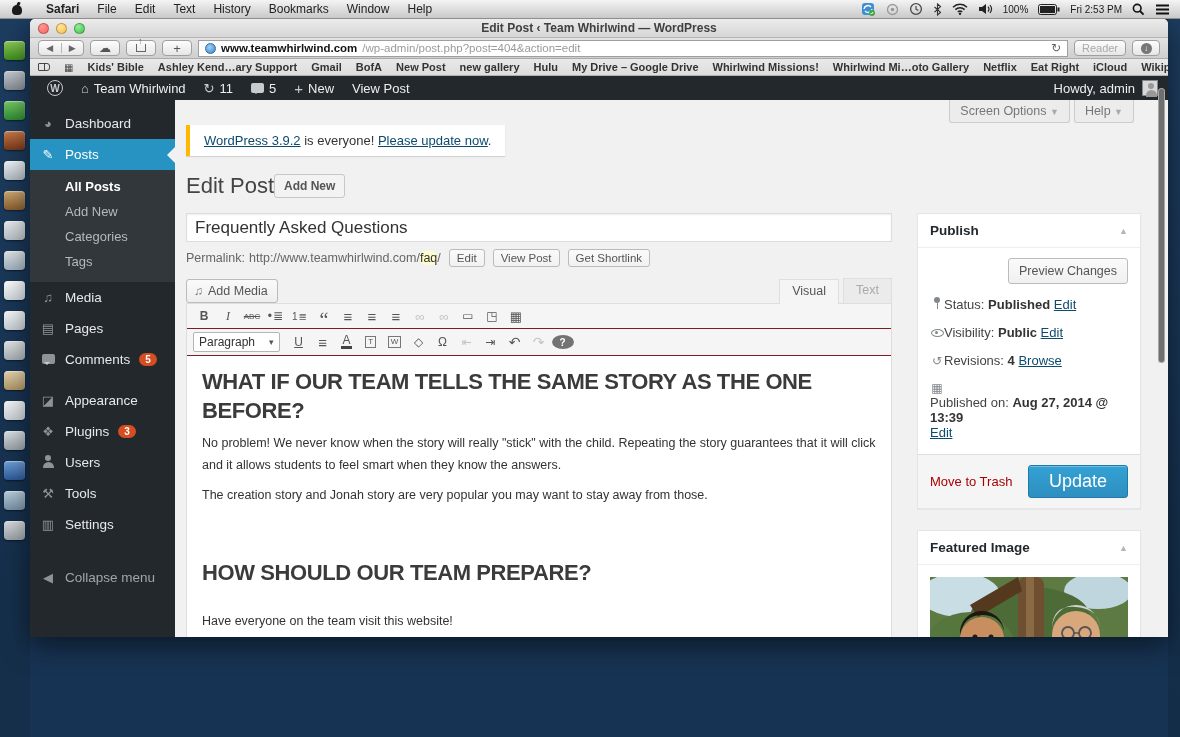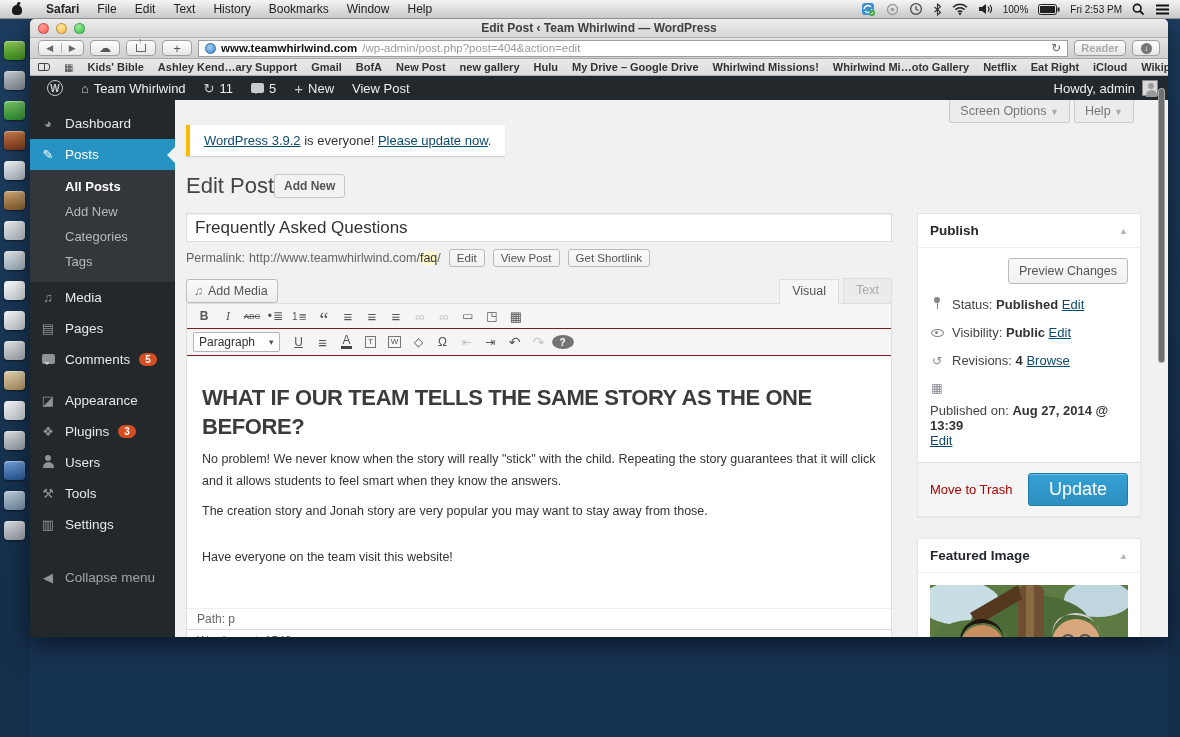--- a/index.html
+++ b/index.html
@@ -39,21 +39,21 @@
   .navgroup { width:46px; }
   .navgroup span { flex:1; text-align:center; font-size:9px; color:#666; }
   .btn-cloud,.btn-share,.btn-plus { width:30px; }
   .icon-share-box { position:relative; width:10px; height:8px; border:1px solid #666; border-top:none; display:inline-block; }
   .icon-share-box::after { content:'↑'; position:absolute; left:1px; top:-8px; font-size:9px; color:#666; }
   .urlfield { flex:1; height:17px; background:#fff; border:1px solid #9f9f9f; border-radius:0; display:flex; align-items:center; padding:0 6px; font-size:11.5px; gap:5px; }
   .globe { width:11px; height:11px; border-radius:50%; background:radial-gradient(circle at 40% 35%,#9fd0f5,#3d84c6); border:1px solid #2d6aa8; flex:none; }
   .url-domain { color:#111; font-weight:bold; white-space:nowrap; }
   .url-path { color:#9a9a9a; white-space:nowrap; overflow:hidden; text-overflow:ellipsis; flex:1; }
   .refresh { color:#666; font-size:12px; margin-left:auto; }
-  .btn-reader { width:52px; color:#aaa; font-size:11px;font-weight:bold; }
+  .btn-reader { width:52px; color:#aaa; font-size:11px; }
   .btn-dl { width:28px; }
   .dl-circle { width:11px; height:11px; border-radius:50%; background:#777; color:#fff; font-size:8px; line-height:11px; text-align:center; }
 
   .bookmarksbar { height:17px; background:linear-gradient(#e9e9e9,#dddddd); border-bottom:1px solid #b0b0b0; display:flex; align-items:center; font-size:11px; font-weight:bold; color:#333; padding:0 8px; gap:14px; white-space:nowrap; overflow:hidden; }
   .icon-bookglyph { width:12px; height:8px; border:1px solid #444; border-radius:1px 3px 3px 1px; position:relative; flex:none; }
   .icon-bookglyph::after { content:''; position:absolute; left:5px; top:0; width:1px; height:7px; background:#444; }
   .icon-gridglyph { font-size:10px; color:#444; }
 
   
   .pagearea { position:relative; height:661px; background:#f1f1f1; }
@@ -137,35 +137,35 @@
   .i-omega::before { content:"Ω"; }
   .i-outdent::before { content:"⇤"; }
   .i-indent::before { content:"⇥"; }
   .i-undo::before { content:"↶"; font-size:14px; }
   .i-redo::before { content:"↷"; font-size:14px; }
   .i-help { width:14px; height:14px; background:#737373; color:#fff; border-radius:50%; font-size:10px; font-weight:bold; }
   .para-dd { background:#fff; border:1px solid #b5b5b5; border-radius:2px; height:20px; display:inline-flex; align-items:center; font-size:12px; color:#333; padding:0 5px; gap:14px; margin-right:6px; }
   .para-dd .caret { font-size:9px; color:#555; }
 
   .ed-content { padding:6px 15px 24px; color:#333; min-height:252px; }
-  .ed-h2 { font-size:22px; font-weight:bold; letter-spacing:-0.4px; color:#3b3b3b; margin-top:22px; line-height:1.3; }
+  .ed-h2 { font-size:22px; font-weight:bold; letter-spacing:-0.4px; color:#3b3b3b; margin-top:6px; line-height:1.3; }
   .ed-p { font-size:12.5px; line-height:1.75; margin-top:8px; color:#333; }
   .pathbar { border-top:1px solid #eee; font-size:12px; color:#666; padding:3px 10px; }
   .statusbar { border-top:1px solid #dedede; background:#fcfcfc; display:flex; justify-content:space-between; font-size:12px; color:#666; padding:4px 10px; position:relative; }
   .grip { position:absolute; right:2px; bottom:2px; width:10px; height:10px; background:repeating-linear-gradient(135deg,transparent,transparent 2px,#bbb 2px,#bbb 3px); }
 
   .metabox { background:#fff; border:1px solid #e5e5e5; box-shadow:0 1px 1px rgba(0,0,0,.04); }
   .mb-head { padding:9px 12px; font-size:13.5px; font-weight:bold; color:#23282d; display:flex; align-items:center; }
   .mb-toggle { margin-left:auto; color:#b5b5b5; font-size:9px; }
 
   
   .pub-body { border-top:1px solid #eee; padding:10px 12px 14px; font-size:13px; color:#444; }
   .preview-row { text-align:right; }
   .preview-btn { background:linear-gradient(#fafafa,#f0f0f0); border:1px solid #bbb; border-radius:3px; padding:5px 10px; font-size:12.5px; color:#555; display:inline-block; }
-  .pub-row { margin-top:13px; display:flex; align-items:center; gap:8px; flex-wrap:wrap; }
+  .pub-row { margin-top:13px; display:flex; align-items:center; flex-wrap:wrap; }
   .pub-ico { width:14px; color:#82878c; font-size:12px; text-align:center; flex:none; }
   .icon-pin { position:relative; width:8px; height:12px; display:inline-block; }
   .icon-pin::before { content:''; position:absolute; top:0; left:1px; width:6px; height:6px; border-radius:50%; background:#82878c; }
   .icon-pin::after { content:''; position:absolute; top:6px; left:3.5px; width:1.5px; height:6px; background:#82878c; }
   .icon-eye { width:13px; height:8px; border:1.5px solid #82878c; border-radius:50%; position:relative; display:inline-block; }
   .icon-eye::after { content:''; position:absolute; left:3.5px; top:1.5px; width:3px; height:3px; border-radius:50%; background:#82878c; }
   .pub-strong { font-weight:bold; color:#333; }
   .pub-foot { background:#f5f5f5; border-top:1px solid #ddd; padding:10px 12px; display:flex; align-items:center; }
   .trash-link { color:#a00; font-size:13px; text-decoration:none; }
   .update-btn { margin-left:auto; background:linear-gradient(#34a1d4,#2e8fc0); border:1px solid #1f7aa6; border-radius:3px; color:#fff; font-size:18px; padding:5px 20px; box-shadow:inset 0 1px 0 rgba(255,255,255,.3); }
@@ -495,20 +495,21 @@
                   <span class="tbi i-indent"></span>
                   <span class="tbi i-undo"></span>
                   <span class="tbi i-redo dis"></span>
                   <span class="tbi i-help">?</span>
                 </div>
 
                 <div class="ed-content">
                   <div class="ed-h2">WHAT IF OUR TEAM TELLS THE SAME STORY AS THE ONE BEFORE?</div>
                   <div class="ed-p">No problem! We never know when the story will really "stick" with the child. Repeating the story guarantees that it will click and it allows students to feel smart when they know the answers.</div>
                   <div class="ed-p">The creation story and Jonah story are very popular you may want to stay away from those.</div>
+                  <div class="ed-h2" style="margin-top:52px;">HOW SHOULD OUR TEAM PREPARE?</div>
                   <div class="ed-p" style="margin-top:24px;">Have everyone on the team visit this website!</div>
                 </div>
                 <div class="pathbar">Path: p</div>
                 <div class="statusbar">
                   <span>Word count: 1548</span>
                   <span class="grip"></span>
                 </div>
               </div>
 
             </div>

